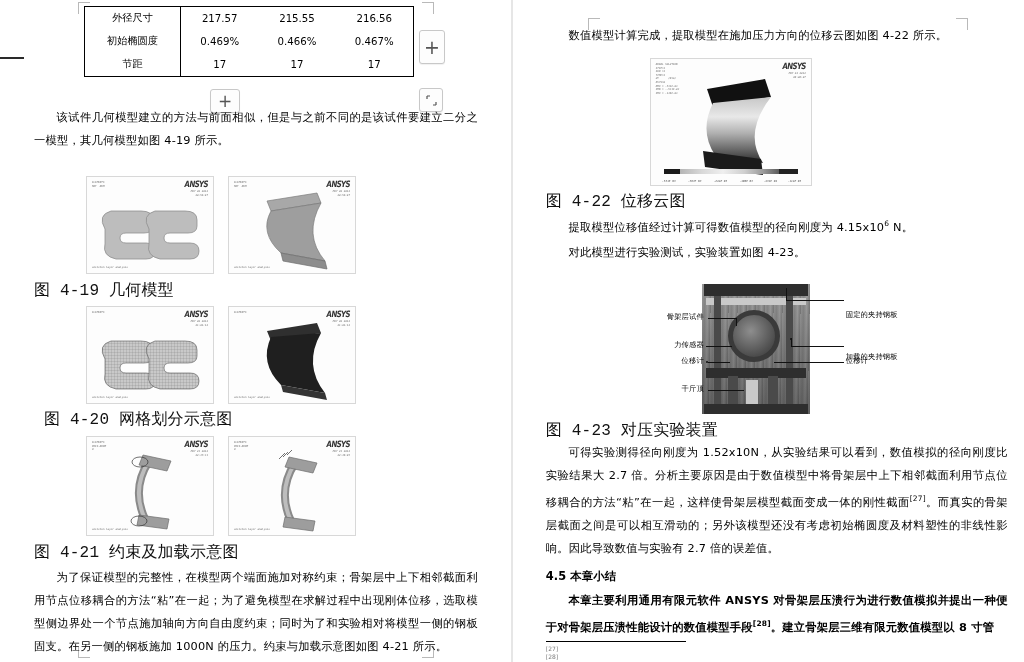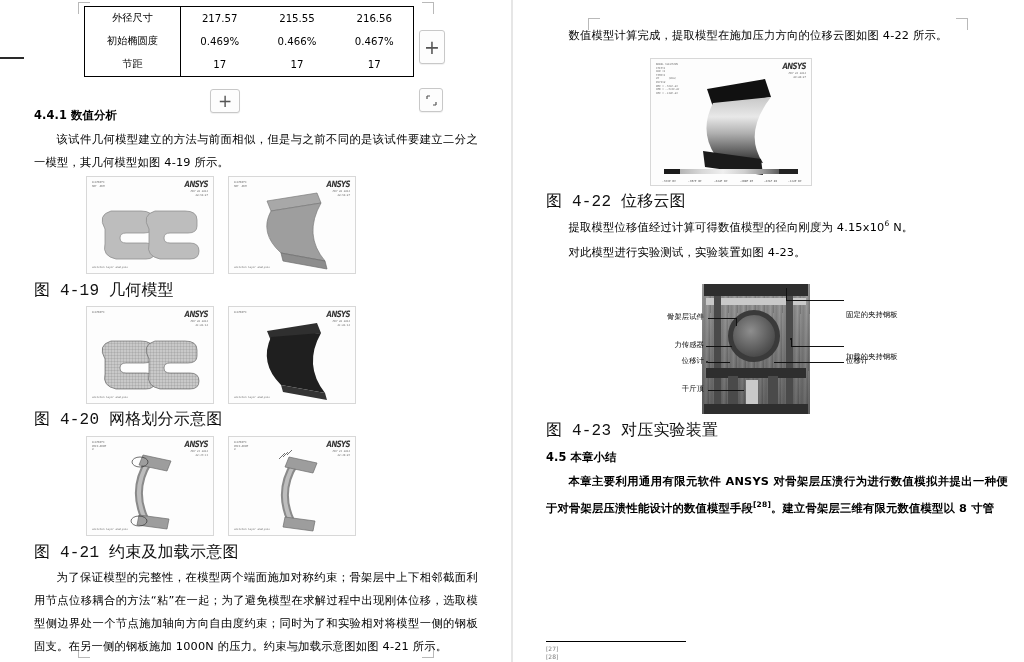--- a/index.html
+++ b/index.html
@@ -17,21 +17,21 @@
     display: flex;
   }
 
   
   .page {
     position: relative;
     background: #ffffff;
     height: 662px;
     overflow: hidden;
   }
-  .page-left  { width: 532px; padding-left: 19px; }
+  .page-left  { width: 532px; }
   .page-right { width: 512px; margin-top: 16px; }
 
   .page-gutter {
     position: absolute;
     left: 511px; top: 0;
     width: 2px; height: 662px;
     background: #e6e6e6;
   }
 
   
@@ -267,21 +267,20 @@
     <div class="doc-edge-mark" style="left:0px; top:57px; width:24px; height:2px;"></div>
     <div class="ui-btn plus-col">+</div>
     <div class="ui-btn plus-row">+</div>
     <div class="ui-btn resize">
       <svg width="11" height="11" viewBox="0 0 11 11" aria-hidden="true">
         <path d="M1 1 L1 4 M1 1 L4 1 M10 10 L7 10 M10 10 L10 7" stroke="#555" stroke-width="1.2" fill="none"></path>
       </svg>
     </div>
 
     <div class="body-col" style="top:104px;">
-      <div class="heading">4.4.1 数值分析</div>
       <div class="para indent" style="margin-top:2px;">该试件几何模型建立的方法与前面相似，但是与之前不同的是该试件要建立二分之一模型，其几何模型如图 4-19 所示。</div>
     </div>
 
     <div class="fig-row" style="left:86px; top:176px;">
       <div class="ansys" style="width:128px; height:98px;">
         <div class="ansys-logo">ANSYS</div>
         <div class="tl-lines">ELEMENTS
 MAT  NUM</div>
         <div class="tr-lines">MAY 20 2012
 20:56:07</div>
@@ -335,21 +334,21 @@
         <div class="tr-lines">MAY 20 2012
 21:01:12</div>
         <svg width="128" height="98" viewBox="0 0 128 98">
           <path d="M38 24 L88 16 L92 26 L42 34 Z" fill="#2f2f2f"></path>
           <path d="M42 30 Q30 56 52 78 L96 86 Q74 58 92 26 Z" fill="#1f1f1f"></path>
           <path d="M52 78 L96 86 L98 93 L54 85 Z" fill="#343434"></path>
         </svg>
         <div class="bl-lines">skeleton layer analysis</div>
       </div>
     </div>
-    <div class="caption" style="position:absolute; left:34px; top:412px; width:444px;">图 4-20  网格划分示意图</div>
+    <div class="caption" style="position:absolute; left:44px; top:412px; width:444px;">图 4-20  网格划分示意图</div>
 
     <div class="fig-row" style="left:86px; top:436px;">
       <div class="ansys" style="width:128px; height:100px;">
         <div class="ansys-logo">ANSYS</div>
         <div class="tl-lines">ELEMENTS
 PRES-NORM
 U</div>
         <div class="tr-lines">MAY 21 2012
 22:17:31</div>
         <svg width="128" height="100" viewBox="0 0 128 100">
@@ -488,20 +487,21 @@
       <div class="leader" style="left:162px; top:80px; width:22px;"></div>
       <div class="dot" style="left:160px; top:79px;"></div>
 
       <span class="lbl r" style="left:56px; top:102px; width:102px;">千斤顶</span>
       <div class="leader" style="left:162px; top:108px; width:36px;"></div>
     </div>
 
     <div class="caption" style="position:absolute; left:24px; top:407px; width:462px;">图 4-23 对压实验装置</div>
 
     <div class="body-col" style="left:24px; width:462px; top:425px;">
+      <div class="para indent"><span>可得实验测得径向刚度为 1.52x10N，从实验结果可以看到，数值模拟的径向刚度比实验结果大 2.7 倍。分析主要原因是由于数值模型中将骨架层中上下相邻截面利用节点位移耦合的方法“粘”在一起，这样使骨架层模型截面变成一体的刚性截面</span><span class="sup">[27]</span><span>。而真实的骨架层截面之间是可以相互滑动的；另外该模型还没有考虑初始椭圆度及材料塑性的非线性影响。因此导致数值与实验有 2.7 倍的误差值。</span></div>
       <div class="heading" style="margin-top:5px;">4.5 本章小结</div>
       <div class="para indent" style="margin-top:2px;font-weight:bold;"><span>本章主要利用通用有限元软件 ANSYS 对骨架层压溃行为进行数值模拟并提出一种便于对骨架层压溃性能设计的数值模型手段</span><span class="sup">[28]</span><span>。建立骨架层三维有限元数值模型以 8 寸管</span></div>
     </div>
 
     <div class="fn-rule" style="left:24px; top:625px; width:140px;"></div>
     <div class="fn-marks" style="left:24px; top:629px;">
       <div>[27]</div>
       <div>[28]</div>
     </div>
 

